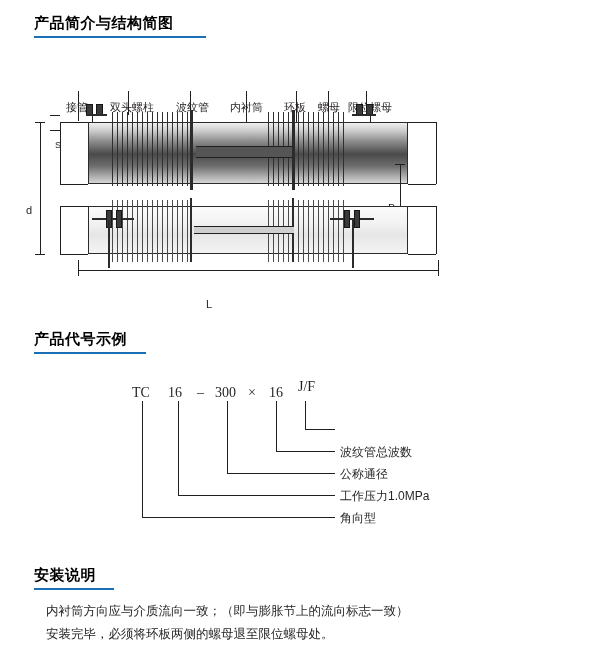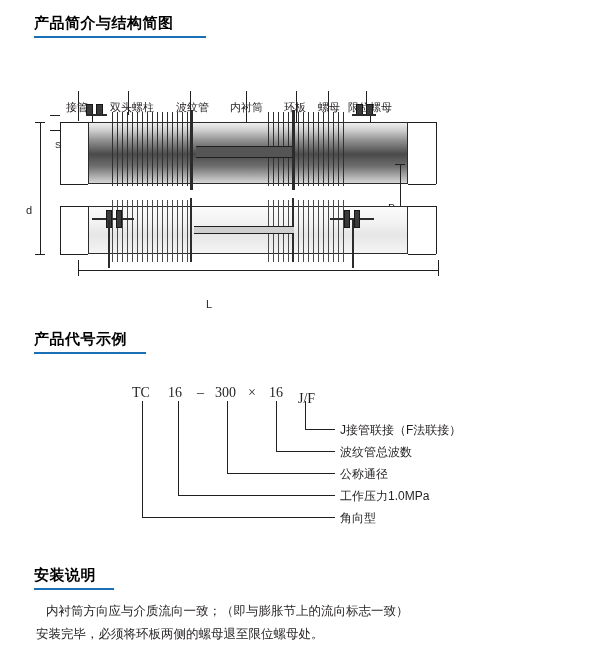--- a/index.html
+++ b/index.html
@@ -258,40 +258,39 @@
 <div class="title-rule" style="left:34px; top:352px; width:112px;"></div>
 
 <div id="codewrap">
 
   <div class="code-token" style="left:132px; top:30px;">TC</div>
   <div class="code-token" style="left:168px; top:30px;">16</div>
   <div class="code-token" style="left:197px; top:30px;">–</div>
   <div class="code-token" style="left:215px; top:30px;">300</div>
   <div class="code-token" style="left:248px; top:30px;">×</div>
   <div class="code-token" style="left:269px; top:30px;">16</div>
-  <div class="code-token" style="left:298px; top:24px;margin-top:12px;">J/F</div>
+  <div class="code-token" style="left:298px; top:24px;">J/F</div>
 
   <div class="vline" style="left:305px; top:46px; height:28px;"></div>
   <div class="vline" style="left:276px; top:46px; height:50px;"></div>
   <div class="vline" style="left:227px; top:46px; height:72px;"></div>
   <div class="vline" style="left:178px; top:46px; height:94px;"></div>
   <div class="vline" style="left:142px; top:46px; height:116px;"></div>
 
   <div class="hline" style="left:305px; top:74px; width:30px;"></div>
   <div class="hline" style="left:276px; top:96px; width:59px;"></div>
   <div class="hline" style="left:227px; top:118px; width:108px;"></div>
   <div class="hline" style="left:178px; top:140px; width:157px;"></div>
   <div class="hline" style="left:142px; top:162px; width:193px;"></div>
 
-  <div class="code-note" style="left:340px; top:67px;">J接管联接（F法联接）</div>
   <div class="code-note" style="left:340px; top:89px;">波纹管总波数</div>
   <div class="code-note" style="left:340px; top:111px;text-align:right;">公称通径</div>
   <div class="code-note" style="left:340px; top:133px;">工作压力1.0MPa</div>
   <div class="code-note" style="left:340px; top:155px;">角向型</div>
 </div>
 
 <div class="section-title" style="left:34px; top:566px;">安装说明</div>
 <div class="title-rule" style="left:34px; top:588px; width:80px;"></div>
 
 <div id="install">
   <div class="note-line" style="left:46px; top:43px;">内衬筒方向应与介质流向一致；（即与膨胀节上的流向标志一致）</div>
-  <div class="note-line" style="left:36px; top:66px;">安装完毕，必须将环板两侧的螺母退至限位螺母处。</div>
+  <div class="note-line" style="left:46px; top:66px;">安装完毕，必须将环板两侧的螺母退至限位螺母处。</div>
 </div>
 
 </body></html>

